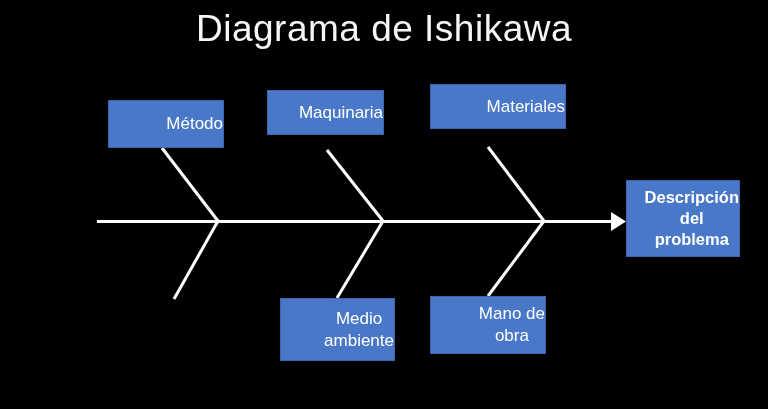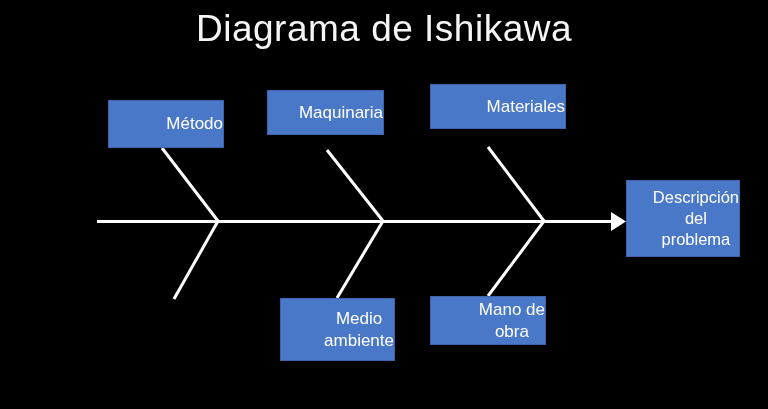--- a/index.html
+++ b/index.html
@@ -27,21 +27,21 @@
     border:1px solid var(--box-border,#3c65ad);
     box-sizing:border-box;
     display:flex;align-items:center;justify-content:flex-end;
     text-align:center;
   }
   .cause-label{
     color:var(--box-text,#fff);
     font-size:17px;line-height:1.28;
     white-space:pre-line;
   }
-  .effect-label{font-size:16.5px;}
+  .effect-label{font-size:16.5px;font-weight:bold;}
 </style>
 </head>
 <body>
 
 <div class="stage">
 
   <div class="title">Diagrama de Ishikawa</div>
 
   <svg class="lines" width="768" height="409" viewBox="0 0 768 409" aria-hidden="true">
 
@@ -68,21 +68,21 @@
   <div class="cause-box" style="left:430px;top:84px;width:136px;height:45px">
     <span class="cause-label">Materiales</span>
   </div>
 
 
   <div class="cause-box" style="left:280px;top:298px;width:115px;height:63px">
     <span class="cause-label">Medio
 ambiente</span>
   </div>
 
-  <div class="cause-box" style="left:430px;top:296px;width:116px;height:49px">
+  <div class="cause-box" style="left:430px;top:296px;width:116px;height:58px">
     <span class="cause-label">Mano de
 obra</span>
   </div>
 
   <div class="cause-box" style="left:626px;top:180px;width:114px;height:77px">
     <span class="cause-label effect-label">Descripción
 del
 problema</span>
   </div>
 

